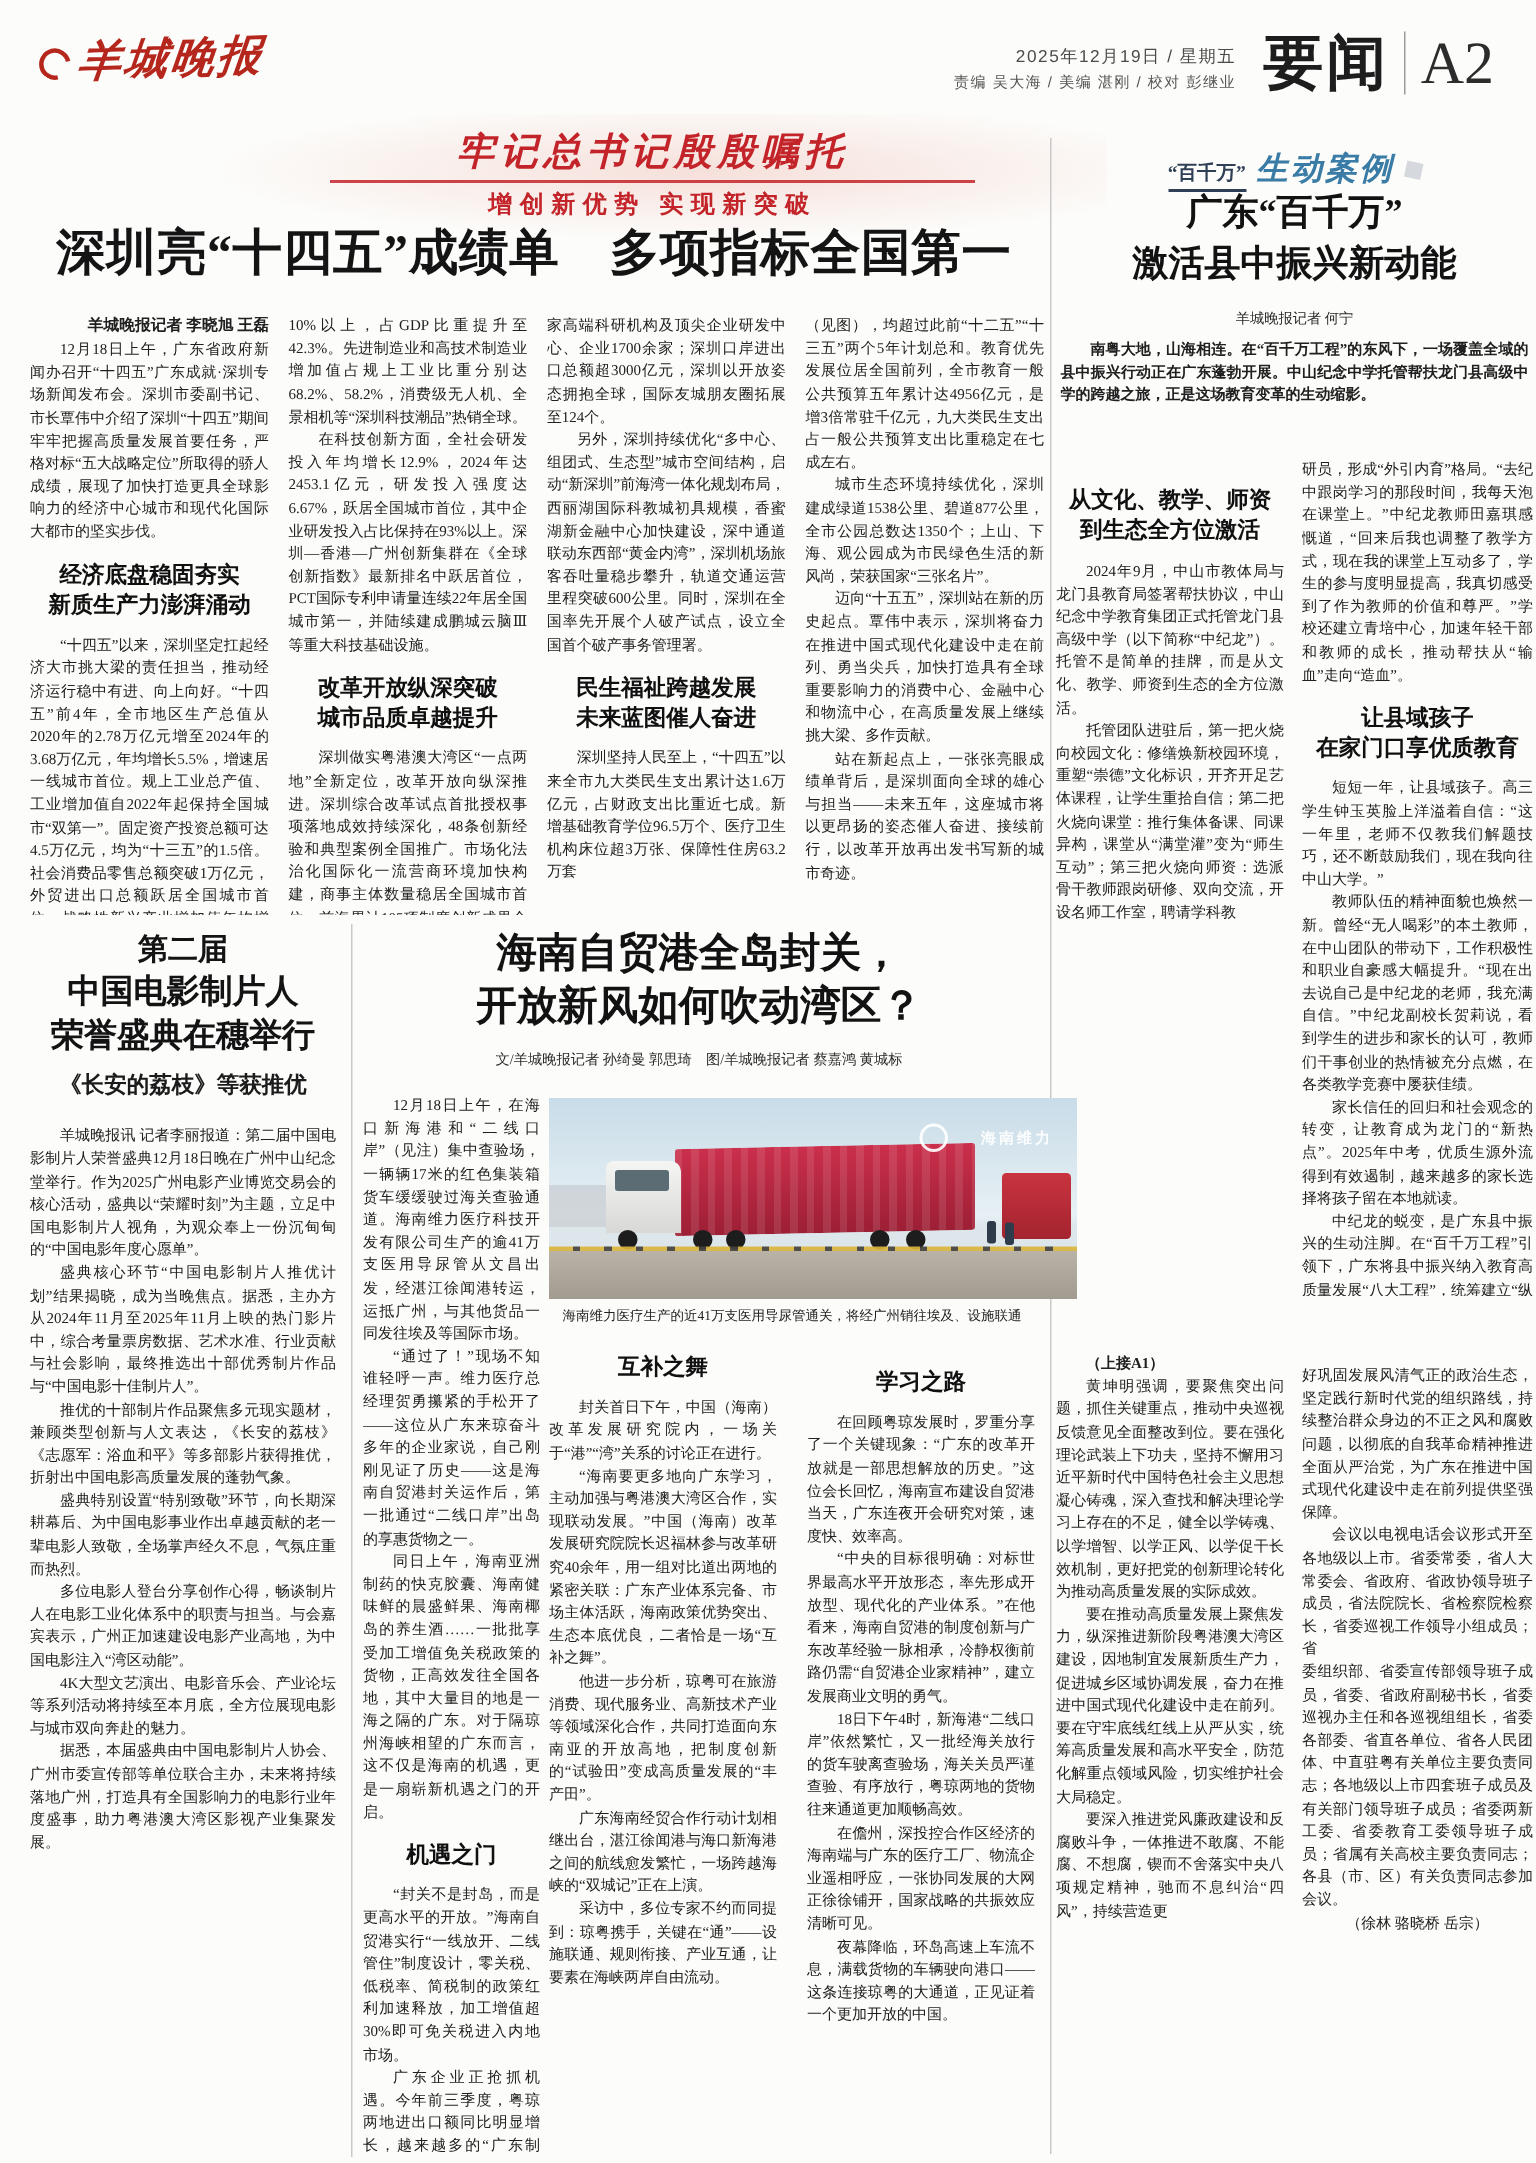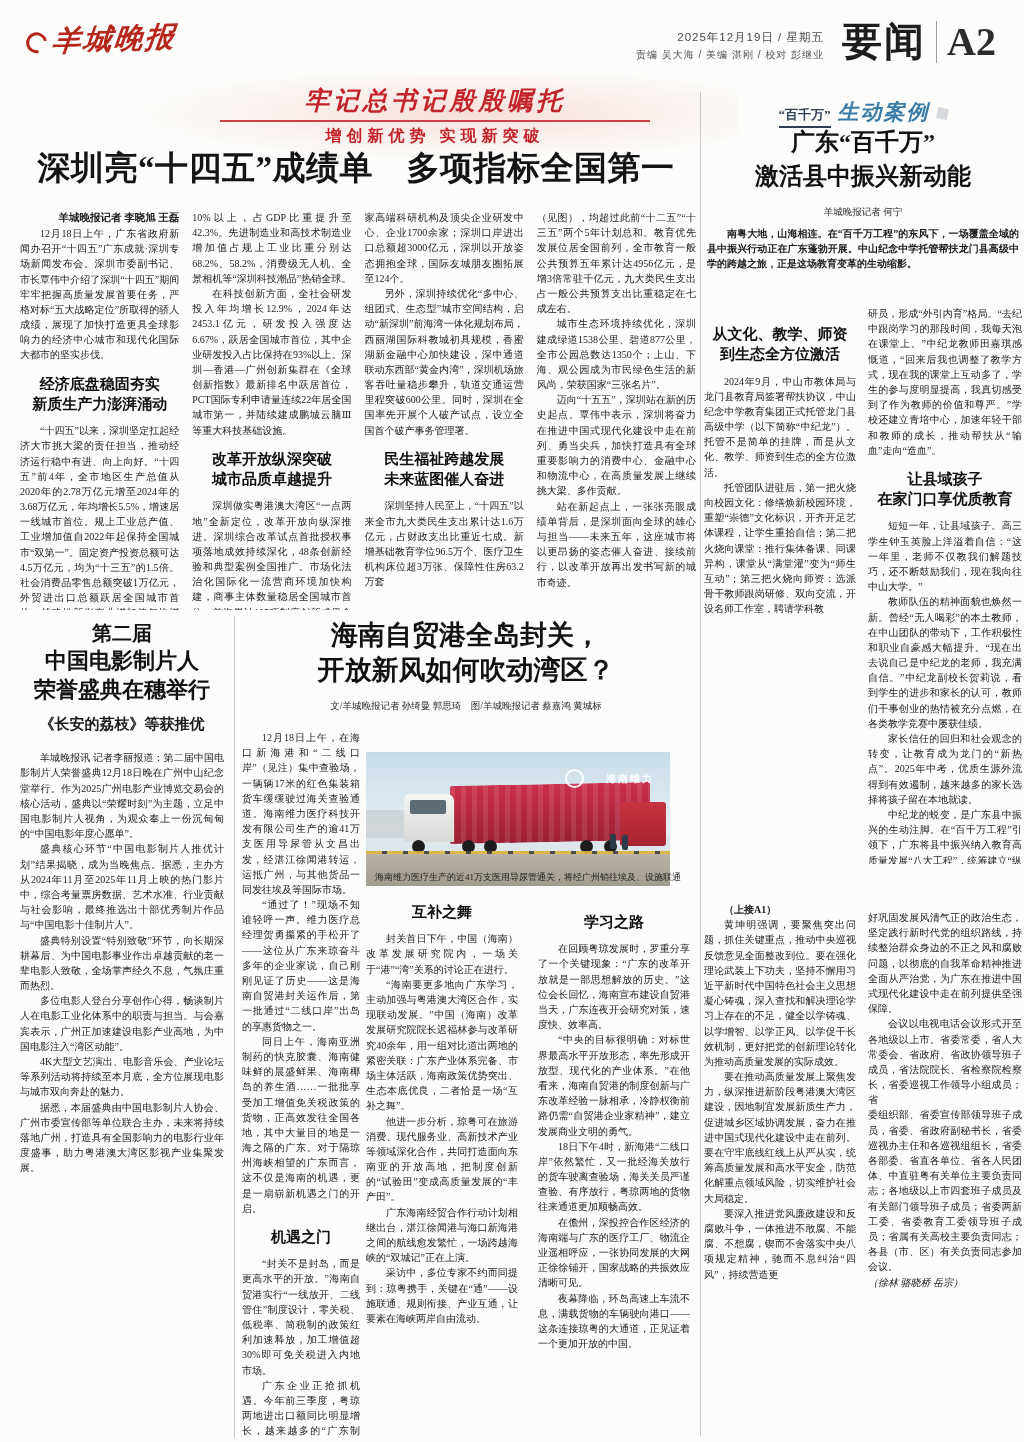--- a/index.html
+++ b/index.html
@@ -10,21 +10,21 @@
   
   .logo{left:26px;top:20px;display:flex;align-items:center;gap:5px;transform:rotate(-2deg);}
   .logo-mark{width:15px;height:15px;border:3px solid #b5271d;border-radius:50%;border-right-color:transparent;transform:rotate(35deg);}
   .logo-text{font-size:29px;font-weight:bold;color:#b5271d;letter-spacing:2px;font-style:italic;transform:skewX(-8deg);}
   .m-meta{right:200px;top:30px;width:330px;text-align:right;color:#4a4a4a;font-family:"Liberation Sans","DejaVu Sans",sans-serif;}
   .m-date{font-size:11.5px;letter-spacing:1px;}
   .m-credits{font-size:10px;margin-top:3px;letter-spacing:1px;color:#555;}
   .m-section{right:28px;top:14px;display:flex;align-items:center;gap:10px;}
   .m-section .sec{font-size:40px;font-weight:bold;color:#1d1d1d;letter-spacing:2px;}
   .m-bar{width:1px;height:42px;background:#9a9a9a;}
-  .m-section .pg{font-size:40px;font-weight:bold;color:#2c2c2c;}
+  .m-section .pg{font-size:40px;font-weight:normal;color:#2c2c2c;}
 
   
   .banner{left:168px;top:84px;width:534px;text-align:center;}
   .banner-wash{position:absolute;left:-30px;top:-8px;width:600px;height:84px;
     background:radial-gradient(ellipse at 55% 45%,rgba(222,110,92,.20),rgba(222,110,92,0) 70%);}
   .banner-slogan{position:relative;font-size:25px;font-weight:bold;font-style:italic;color:#c3242a;letter-spacing:4px;}
   .banner-rule{position:relative;width:430px;height:2px;background:#c3242a;opacity:.85;margin:3px auto 4px;}
   .banner-sub{position:relative;font-size:16px;font-weight:bold;color:#c3242a;letter-spacing:5px;}
 
   
@@ -50,22 +50,22 @@
   
   .hn-head{left:240px;top:618px;width:452px;text-align:center;font-weight:bold;line-height:1.3;
     font-size:27px;color:#121212;}
   .hn-byline{left:240px;top:700px;width:452px;text-align:center;font-size:9.5px;color:#2a2a2a;}
   .hn-left{left:242px;top:730px;width:118px;height:708px;overflow:hidden;}
   .hn-mid{left:366px;top:900px;width:152px;height:538px;overflow:hidden;}
   .hn-right{left:538px;top:900px;width:152px;height:538px;overflow:hidden;}
   .hn-caption{left:366px;top:871px;width:324px;font-size:9px;color:#222;text-align:center;}
 
   
-  .photo{left:366px;top:732px;width:304px;height:134px;overflow:hidden;
-    background:linear-gradient(#c8dce8,#e7f0f4 58%,#dde6ea 64%);margin-top:20px;}
+  .photo{left:366px;top:732px;width:352px;height:134px;overflow:hidden;
+    background:linear-gradient(#c8dce8,#e7f0f4 58%,#dde6ea 64%);}
   .ph-road{position:absolute;bottom:0;width:100%;height:32px;background:linear-gradient(#b9b2a7,#a29b8f);}
   .ph-curb{position:absolute;bottom:28px;width:100%;height:7px;opacity:.92;
     background:repeating-linear-gradient(90deg,#d9b43e 0 16px,#44413a 16px 21px);}
   .ph-bg{position:absolute;left:0;top:58px;width:44px;height:28px;background:#c8ced2;opacity:.75;}
   .ph-cont{position:absolute;left:84px;top:32px;width:200px;height:58px;border-radius:2px;
     background:
       repeating-linear-gradient(90deg,rgba(255,255,255,.10) 0 5px,rgba(0,0,0,0) 5px 11px),
       linear-gradient(#cb2f4b,#9c1f35);
     transform:skewY(-1.2deg);}
   .ph-cont-text{position:absolute;right:16px;top:20px;color:rgba(255,255,255,.92);font-size:10px;
@@ -84,21 +84,21 @@
   .bqw-tag .lbl{font-size:21px;font-weight:bold;font-style:italic;color:#3a7ca5;letter-spacing:2px;
     font-family:"Liberation Sans","DejaVu Sans",sans-serif;}
   .bqw-seal{width:11px;height:11px;background:#c5cbd0;transform:rotate(12deg);opacity:.7;}
   .bqw-head{left:703px;top:126px;width:320px;text-align:center;font-weight:bold;font-size:24px;line-height:1.4;color:#121212;}
   .bqw-byline{left:703px;top:206px;width:320px;text-align:center;font-size:9.5px;color:#2a2a2a;}
   .bqw-intro{left:707px;top:226px;width:312px;height:76px;overflow:hidden;font-weight:bold;}
   .bqw-colA{left:704px;top:306px;width:152px;height:592px;overflow:hidden;}
   .bqw-colB{left:868px;top:306px;width:154px;height:558px;overflow:hidden;}
   .a1-left{left:704px;top:902px;width:152px;height:536px;overflow:hidden;}
   .a1-right{left:868px;top:910px;width:154px;height:528px;overflow:hidden;}
-  .a1-sign{text-align:left;text-indent:0 !important;margin-top:6px;font-style:italic;}
+  .a1-sign{text-align:center;text-indent:0 !important;margin-top:6px;}
 </style>
 </head>
 <body>
 
 <div class="page">
 
   <div class="abs logo">
     <span class="logo-mark"></span>
     <span class="logo-text">羊城晚报</span>
   </div>
@@ -161,20 +161,21 @@
 
   <div class="abs film body">
     <div class="film-h">
       <div class="l1">第二届</div>
       <div class="l2">中国电影制片人</div>
       <div class="l3">荣誉盛典在穗举行</div>
     </div>
     <div class="film-sub">《长安的荔枝》等获推优</div>
     <p>羊城晚报讯 记者李丽报道：第二届中国电影制片人荣誉盛典12月18日晚在广州中山纪念堂举行。作为2025广州电影产业博览交易会的核心活动，盛典以“荣耀时刻”为主题，立足中国电影制片人视角，为观众奉上一份沉甸甸的“中国电影年度心愿单”。</p>
     <p>盛典核心环节“中国电影制片人推优计划”结果揭晓，成为当晚焦点。据悉，主办方从2024年11月至2025年11月上映的热门影片中，综合考量票房数据、艺术水准、行业贡献与社会影响，最终推选出十部优秀制片作品与“中国电影十佳制片人”。</p>
+    <p>推优的十部制片作品聚焦多元现实题材，兼顾类型创新与人文表达，《长安的荔枝》《志愿军：浴血和平》等多部影片获得推优，折射出中国电影高质量发展的蓬勃气象。</p>
     <p>盛典特别设置“特别致敬”环节，向长期深耕幕后、为中国电影事业作出卓越贡献的老一辈电影人致敬，全场掌声经久不息，气氛庄重而热烈。</p>
     <p>多位电影人登台分享创作心得，畅谈制片人在电影工业化体系中的职责与担当。与会嘉宾表示，广州正加速建设电影产业高地，为中国电影注入“湾区动能”。</p>
     <p>4K大型文艺演出、电影音乐会、产业论坛等系列活动将持续至本月底，全方位展现电影与城市双向奔赴的魅力。</p>
     <p>据悉，本届盛典由中国电影制片人协会、广州市委宣传部等单位联合主办，未来将持续落地广州，打造具有全国影响力的电影行业年度盛事，助力粤港澳大湾区影视产业集聚发展。</p>
   </div>
 
   <div class="abs hn-head">
     <div>海南自贸港全岛封关，</div>
     <div>开放新风如何吹动湾区？</div>
   </div>

